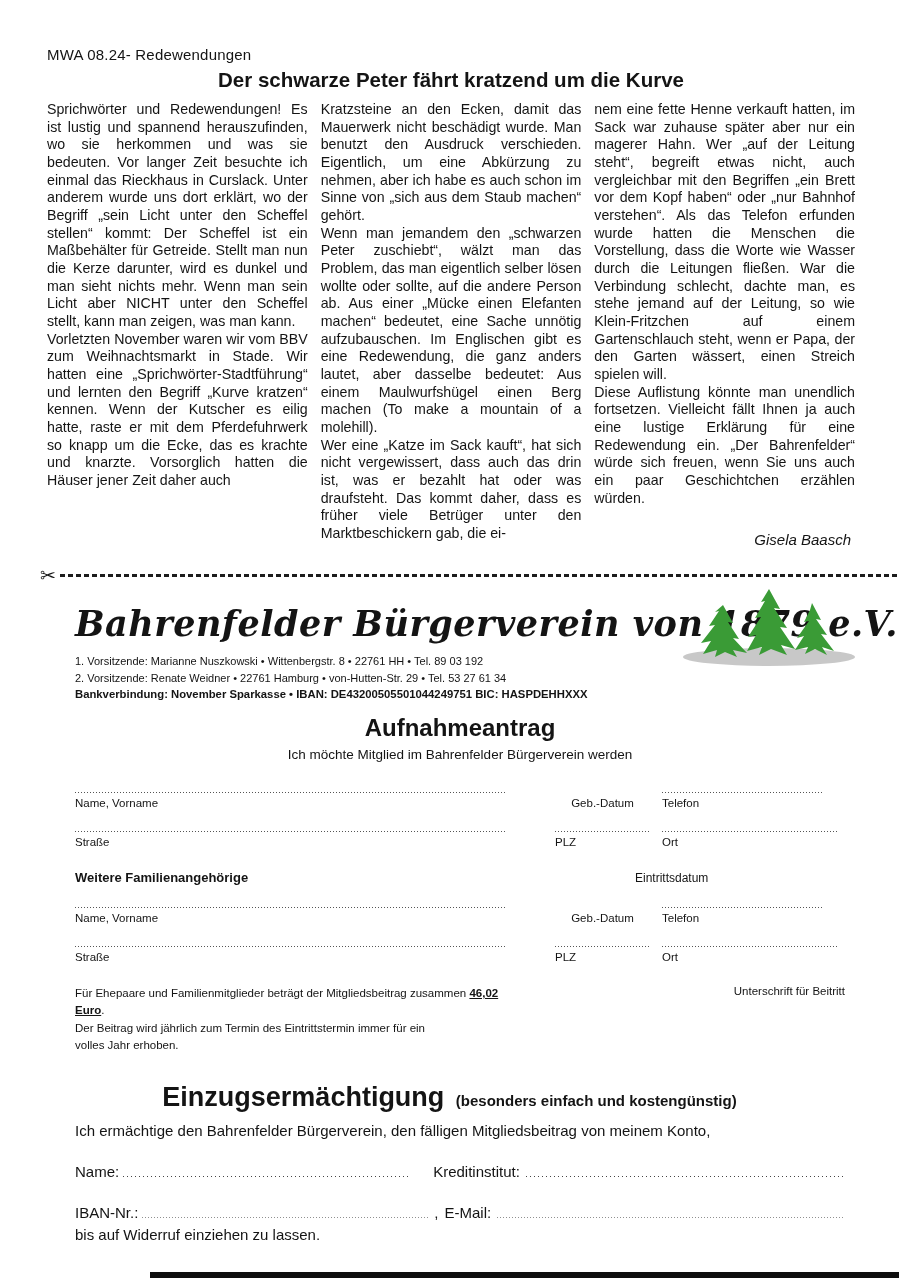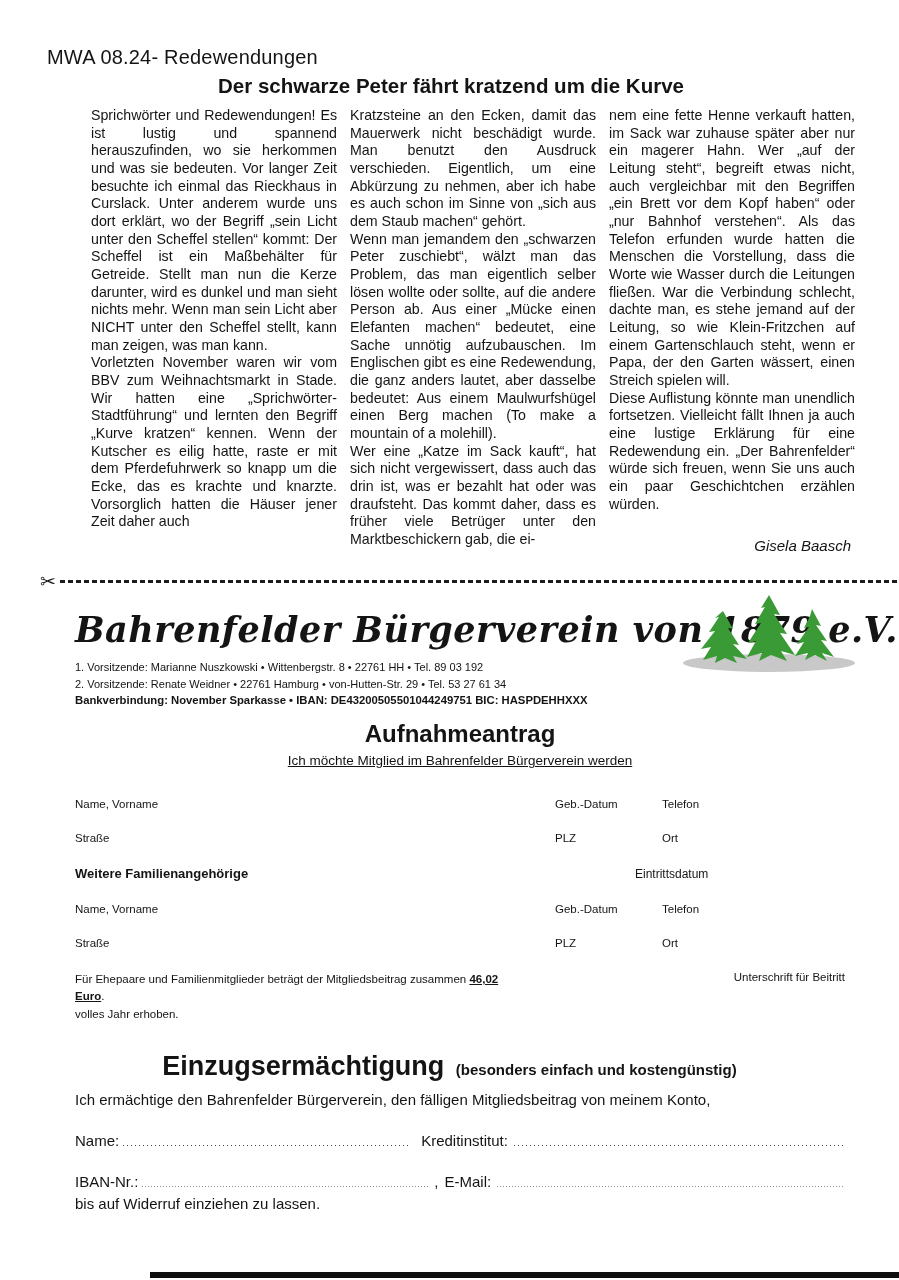--- a/index.html
+++ b/index.html
@@ -3,47 +3,47 @@
 <meta charset="utf-8">
 <style>
   html,body { margin:0; padding:0; background:#e8e8e8; }
   .page {
     width:899px; height:1280px; background:#ffffff; position:relative;
     margin:0 auto; overflow:hidden;
     font-family:"Liberation Sans", sans-serif; color:#141414;
   }
   
   .content { padding:46px 44px 0 47px; }
-  .kicker { font-size:20px; letter-spacing:.2px; }
+  .kicker { font-size:15px; letter-spacing:.2px; }
   .title { font-size:20.5px; font-weight:bold; text-align:center; margin:5px 0 9px; }
-  .columns { display:flex; gap:13px;margin-left:44px; }
+  .columns { display:flex; gap:13px; }
   .col { flex:1; font-size:14.2px; line-height:1.245; text-align:justify; }
   .col p { margin:0; }
   .signature { text-align:right; font-style:italic; font-size:15px; margin-top:24px; padding-right:4px; }
   
   .cutline { display:flex; align-items:center; margin:16px 0 0 40px; }
   .scissors { font-size:19px; line-height:1; margin-right:4px; }
   .cut-dash { flex:1; height:3px;
     background:repeating-linear-gradient(90deg,#1c1c1c 0 5px,transparent 5px 8px);
   }
   
   .letterhead { padding:18px 54px 0 75px; position:relative; }
   .club-name {
     font-family:"DejaVu Serif", serif; font-style:italic; font-weight:bold;
     font-size:35px; letter-spacing:.5px; white-space:nowrap;
   }
   .logo { position:absolute; right:42px; top:2px; width:180px; height:82px; }
   .addr { margin-top:9px; font-size:11px; line-height:1.5; }
   .addr .bank { font-weight:bold; font-size:11.3px; }
   .apptitle { text-align:center; font-size:24px; font-weight:bold; margin-top:11px; }
-  .appsub { text-align:center; font-size:13.5px; margin-top:5px;text-decoration:underline; }
+  .appsub { text-align:center; font-size:13.5px; margin-top:5px; }
   
   .form { padding:30px 54px 0 75px; }
   .frow { display:flex; margin-bottom:22px; }
-  .field { display:flex; flex-direction:row; }
+  .field { display:flex; flex-direction:column; }
   .dotline { height:1px; margin-bottom:4px;
     background:repeating-linear-gradient(90deg,#555 0 1px,transparent 1px 3px);
   }
   .flabel { font-size:11.5px; }
   .w-name { width:432px; margin-right:48px; }
   .w-geb  { width:95px;  margin-right:12px;align-items:center; }
   .w-tel  { width:160px; }
   .w-plz  { width:95px;  margin-right:12px; }
   .w-ort  { width:175px; }
   .famrow { display:flex; align-items:baseline; margin:4px 0 22px;gap:48px; }
@@ -183,40 +183,41 @@
       </div>
       <div class="field w-ort">
         <div class="dotline"></div>
         <span class="flabel">Ort</span>
       </div>
     </div>
 
     <div class="fees">
       <div class="fees-left">
         <div><span>Für Ehepaare und Familienmitglieder beträgt der Mitgliedsbeitrag zusammen </span><span class="amount">46,02 Euro</span><span>.</span></div>
+        <div>Der Beitrag wird jährlich zum Termin des Eintrittstermin immer für ein</div>
         <div>volles Jahr erhoben.</div>
       </div>
       <div class="fees-right">
         <div class="dotline"></div>
         <span class="flabel">Unterschrift für Beitritt</span>
       </div>
     </div>
   </div>
 
   <div class="debit-title">
     <span class="big">Einzugsermächtigung</span>
     <span class="note">(besonders einfach und kostengünstig)</span>
   </div>
   <div class="debit-intro">Ich ermächtige den Bahrenfelder Bürgerverein, den fälligen Mitgliedsbeitrag von meinem Konto,</div>
 
   <div class="debit-rows">
     <div class="drow">
       <span class="dlabel">Name:</span>
       <div class="dots dn1"></div>
-      <span class="dlabel" style="margin-left:10px;">Kreditinstitut:</span>
+      <span class="dlabel" style="margin-left:22px;">Kreditinstitut:</span>
       <div class="dots dflex"></div>
     </div>
     <div class="drow">
       <span class="dlabel">IBAN-Nr.:</span>
       <div class="dots light dn1"></div>
       <span class="dlabel comma">,</span>
       <span class="dlabel" style="margin-left:6px;">E-Mail:</span>
       <div class="dots light dflex"></div>
     </div>
     <div class="widerruf">bis auf Widerruf einziehen zu lassen.</div>

